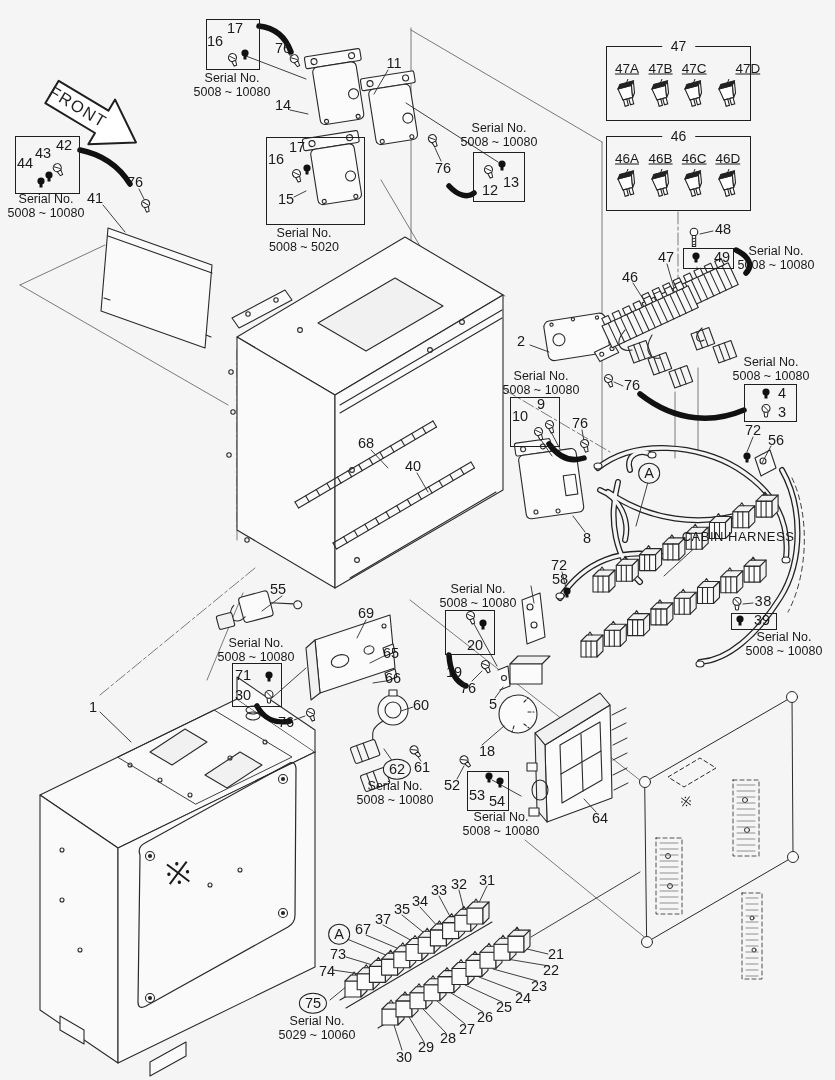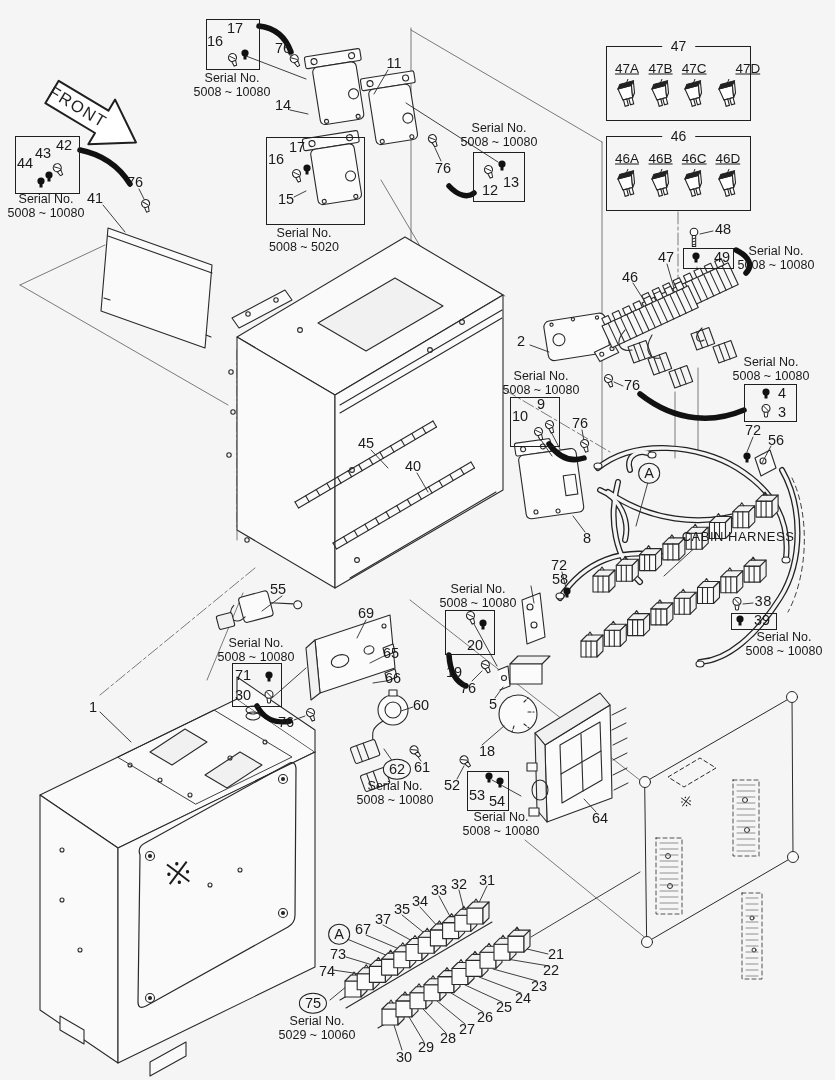--- a/index.html
+++ b/index.html
@@ -747,21 +747,21 @@
     <div class="callout" style="left: 452px; top: 785px;">52</div>
     <div class="callout" style="left: 278px; top: 589px;">55</div>
     <div class="callout" style="left: 776px; top: 440px;">56</div>
     <div class="callout" style="left: 528px; top: 579px; margin-left: 32px;">58</div>
     <div class="callout" style="left: 421px; top: 705px;">60</div>
     <div class="callout" style="left: 422px; top: 767px;">61</div>
     <div class="callout" style="left: 600px; top: 818px;">64</div>
     <div class="callout" style="left: 391px; top: 653px;">65</div>
     <div class="callout" style="left: 393px; top: 678px;">66</div>
     <div class="callout" style="left: 363px; top: 929px;">67</div>
-    <div class="callout" style="left: 366px; top: 443px;">45</div>
+    <div class="callout" style="left: 366px; top: 443px;">68</div>
     <div class="callout" style="left: 366px; top: 613px;">69</div>
     <div class="callout" style="left: 753px; top: 430px;">72</div>
     <div class="callout" style="left: 559px; top: 565px;">72</div>
     <div class="callout" style="left: 338px; top: 954px;">73</div>
     <div class="callout" style="left: 327px; top: 971px;">74</div>
     <div class="callout" style="left: 283px; top: 48px;">76</div>
     <div class="callout" style="left: 135px; top: 182px;">76</div>
     <div class="callout" style="left: 443px; top: 168px;">76</div>
     <div class="callout" style="left: 632px; top: 385px;">76</div>
     <div class="callout" style="left: 580px; top: 423px;">76</div>

